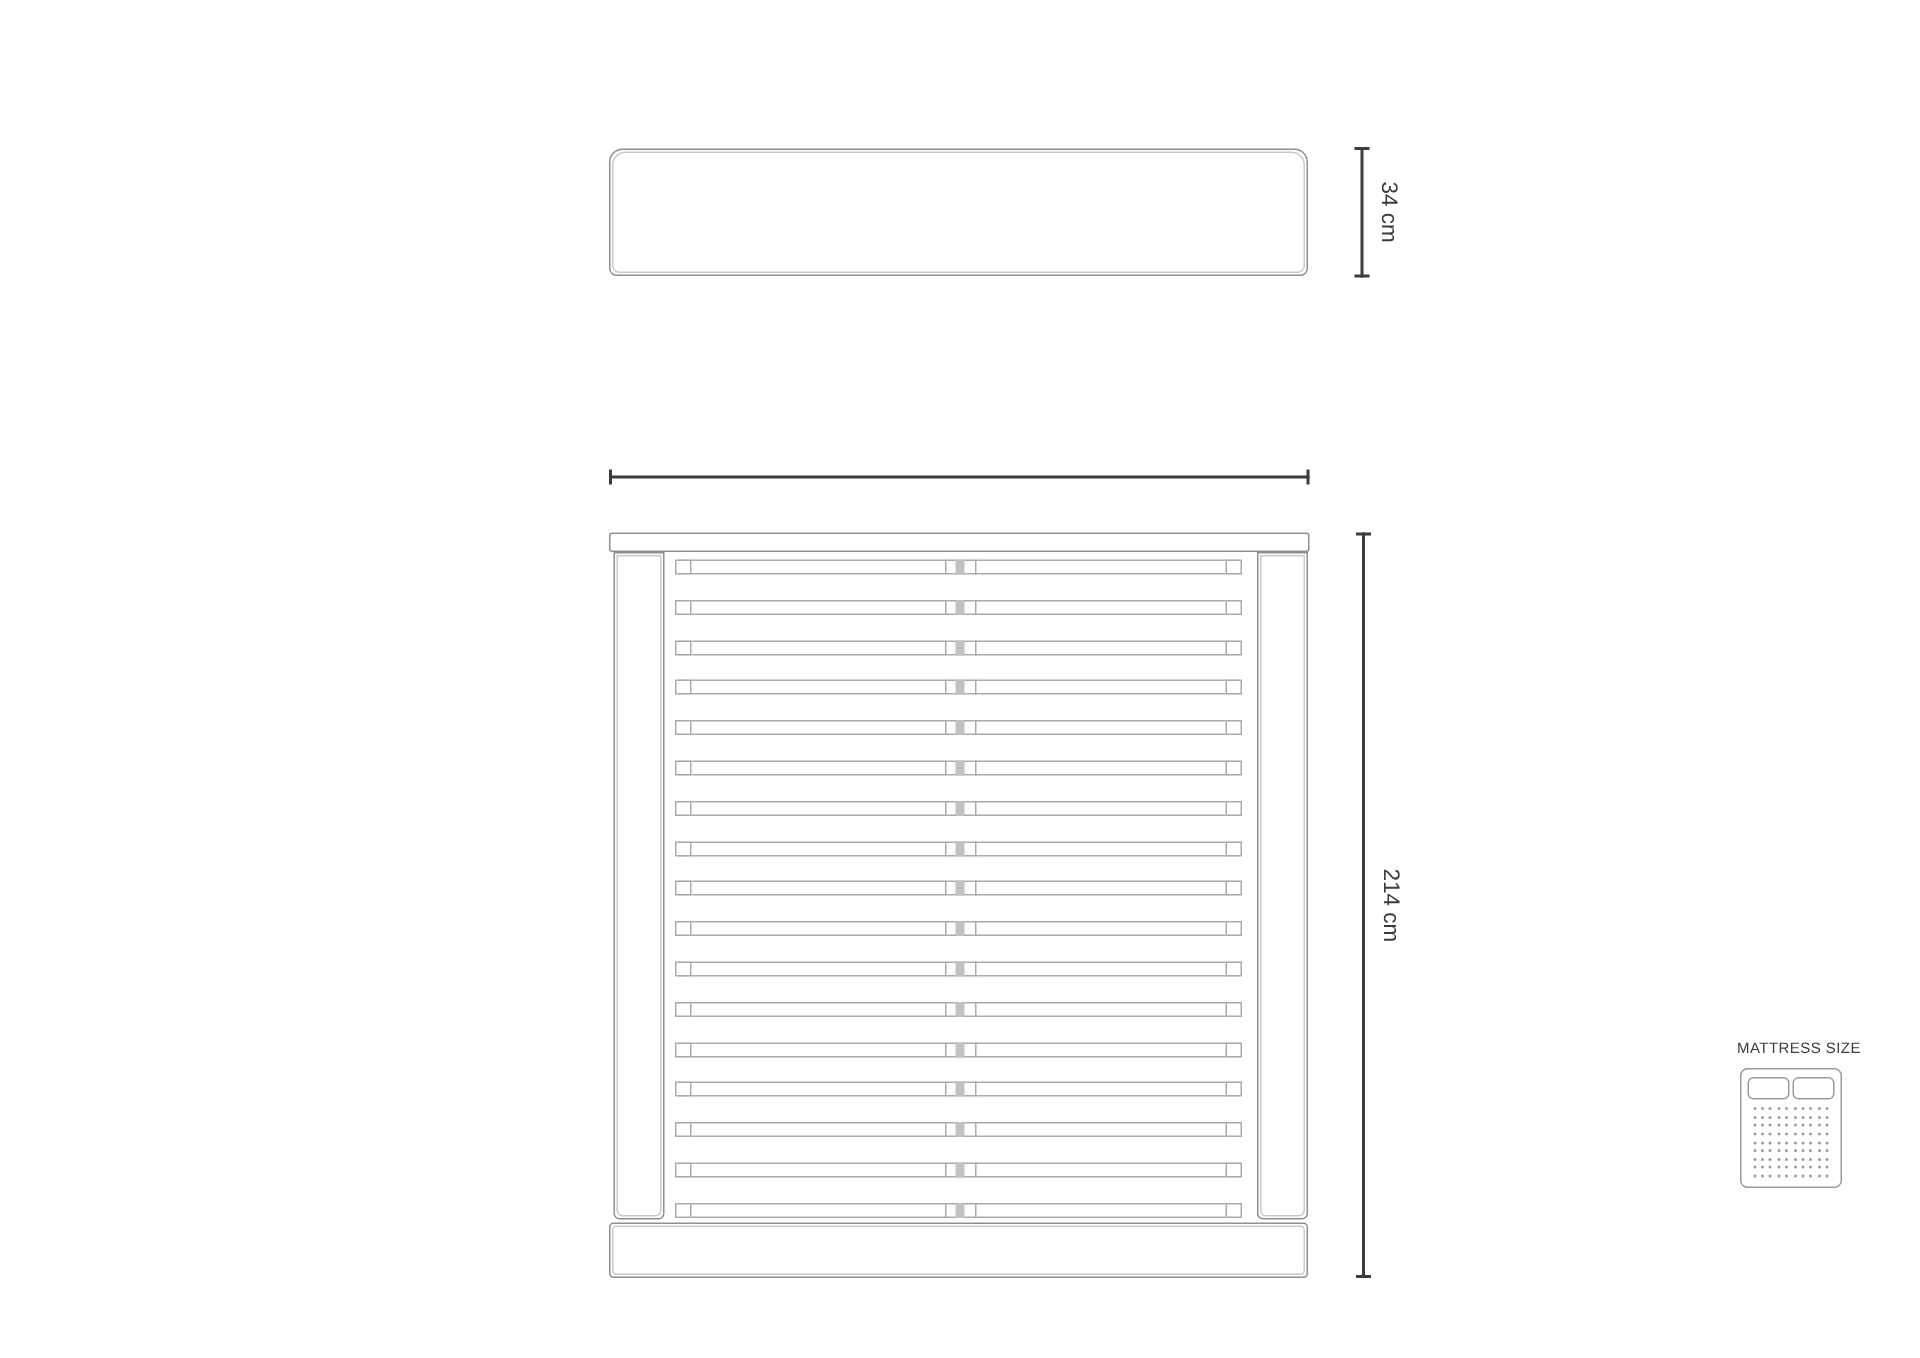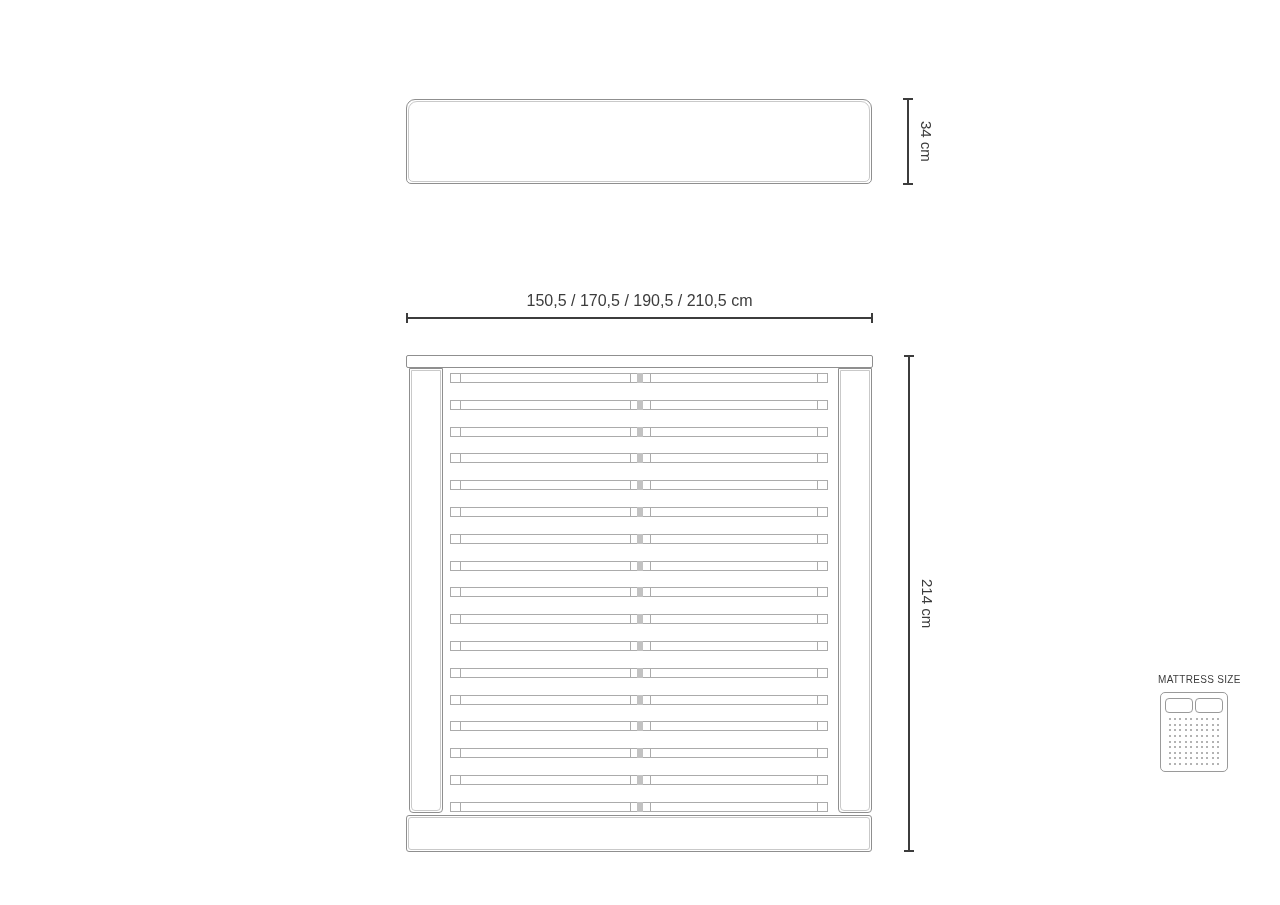--- a/index.html
+++ b/index.html
@@ -42,21 +42,21 @@
     position:absolute; display:flex; align-items:center; justify-content:center;
     writing-mode:vertical-rl; color:#3c3c3c; font-size:15px; white-space:nowrap;
   }
   .dim-label-h {
     position:absolute; text-align:center; color:#3c3c3c; font-size:16px; white-space:nowrap;
   }
   
   .legend { position:absolute; left:1090px; top:674px; width:142px; height:185px; }
   .icon-wrap { position:absolute; top:0; right:2px; width:72px; text-align:center; }
   .legend-title { font-size:10px; color:#3d3d3d; letter-spacing:0.3px; white-space:nowrap;
-                  margin-bottom:7px; text-align:center; }
+                  margin-bottom:7px; text-align:center;margin-top:20px; }
   .mattress { position:relative; width:68px; height:80px; border:1.5px solid #9a9a9a;
               border-radius:5px; box-sizing:border-box; margin:0 auto; background:#fff; }
   .pillow { position:absolute; top:5px; width:28px; height:15px; border:1.2px solid #9a9a9a;
             border-radius:4px; box-sizing:border-box; background:#fff; }
   .pillow.p1 { left:4px; } .pillow.p2 { right:4px; }
   .dots { position:absolute; left:6px; right:6px; top:25px; bottom:6px;
           display:grid; grid-template-columns:repeat(10,1fr); align-content:space-between;
           justify-items:center; }
   .dot { width:2px; height:2px; border-radius:50%; background:#9a9a9a; }
   .legend-rows { position:absolute; top:112px; right:0; text-align:right; }
@@ -70,21 +70,20 @@
 <div class="canvas">
 
   <div class="piece dbl headboard-side"></div>
 
   <div class="dim dim-v" style="left:907px; top:98px; height:87px;">
     <div class="cap t"></div>
     <div class="cap b"></div>
   </div>
   <div class="dim-label-v" style="left:913px; top:98px; height:87px; width:26px;">34 cm</div>
 
-  <div class="dim-label-h" style="left:406px; top:292px; width:467px;">150,5 / 170,5 / 190,5 / 210,5 cm</div>
   <div class="dim dim-h" style="left:406px; top:317px; width:467px;">
     <div class="tick l"></div>
     <div class="tick r"></div>
   </div>
 
   <div class="piece plan-top-bar"></div>
   <div class="piece dbl rail left"></div>
   <div class="piece dbl rail right"></div>
   <div class="slats" id="slats">
       <div class="slat" style="top: 5px;">

